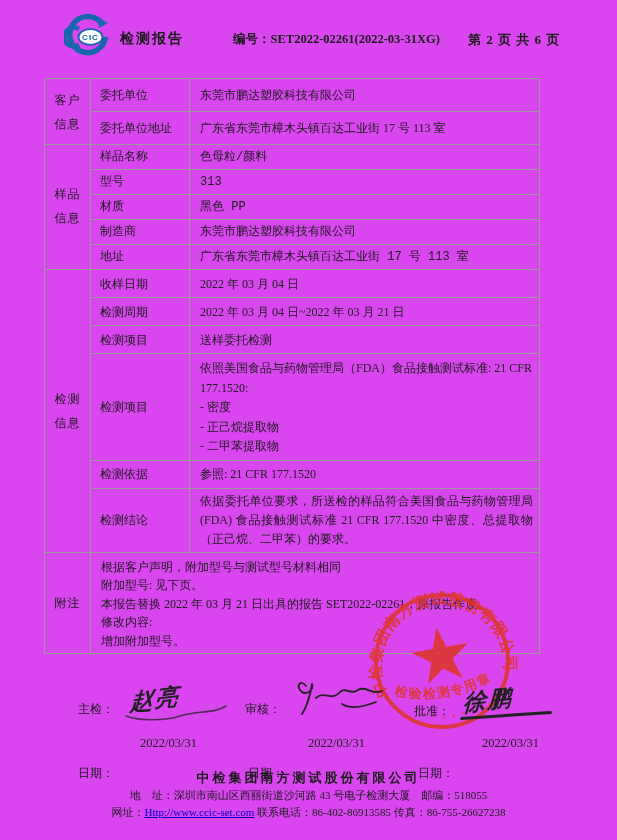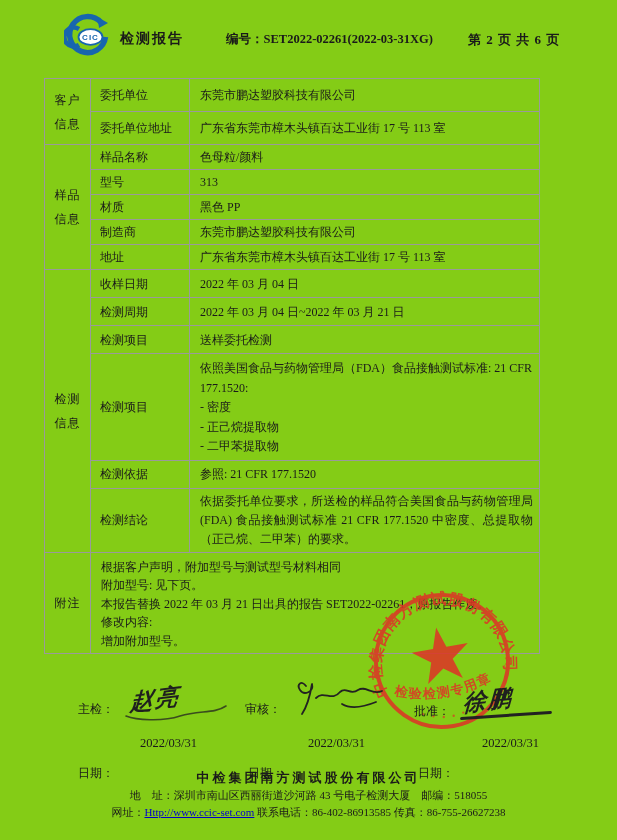--- a/index.html
+++ b/index.html
@@ -1,49 +1,49 @@
 <!DOCTYPE html>
 <html><head>
 <meta charset="utf-8">
 <style>
   * { margin: 0; padding: 0; box-sizing: border-box; }
   html, body { background: #e8e8e8; }
   .page {
     position: relative;
     width: 617px; height: 840px;
-    background: #84cc16;
+    background: #d946ef;
     margin: 0 auto;
     font-family: "Liberation Serif", "DejaVu Serif", serif;
     color: #1a1a1a;
     overflow: hidden;
   }
   
   .hdr-logo { position: absolute; left: 64px; top: 13px; }
   .hdr-title { position: absolute; left: 120px; top: 30px; font-size: 14px; font-weight: bold; letter-spacing: 2px; }
-  .hdr-no { position: absolute; left: 226px; top: 31px; font-size: 12.5px; font-weight: bold; }
+  .hdr-no { position: absolute; left: 233px; top: 31px; font-size: 12.5px; font-weight: bold; }
   .hdr-page { position: absolute; left: 468px; top: 31px; font-size: 13px; font-weight: bold; letter-spacing: 1px; }
   
   .report-table { position: absolute; left: 44px; top: 78px; border-collapse: collapse; table-layout: fixed; }
   .report-table td {
     border: 1px solid #9a9a9a;
     font-size: 12px;
     vertical-align: middle;
     padding: 3px 6px 3px 10px;
     line-height: 18px;
   }
   td.grp {
     width: 46px; text-align: center; padding: 3px 2px;
     white-space: pre-line; line-height: 24px; letter-spacing: 1px;
   }
   td.lbl { width: 99px; padding-left: 9px; }
   td.val { width: 350px; }
   td.pre { white-space: pre-line; vertical-align: top; padding-top: 5px; line-height: 19.5px; }
   td.just { text-align: justify; line-height: 19px; }
   tr.h33 td { height: 33px; }
-  tr.h31 td { height: 16px; }
+  tr.h31 td { height: 16px; font-family: Liberation Mono, monospace; }
   tr.h28 td { height: 28px; }
   tr.h84 td { height: 84px; }
   tr.h57 td { height: 57px; }
   tr.h90 td { height: 90px; }
   td.notes-cell { white-space: pre-line; vertical-align: top; padding-top: 5px; line-height: 18.5px; }
   
   .sig-label { position: absolute; font-size: 12px; z-index: 3; }
   .sig-name {
     position: absolute; z-index: 3; color: #1f1f1f;
     font-size: 23px; font-weight: bold; font-style: italic;

